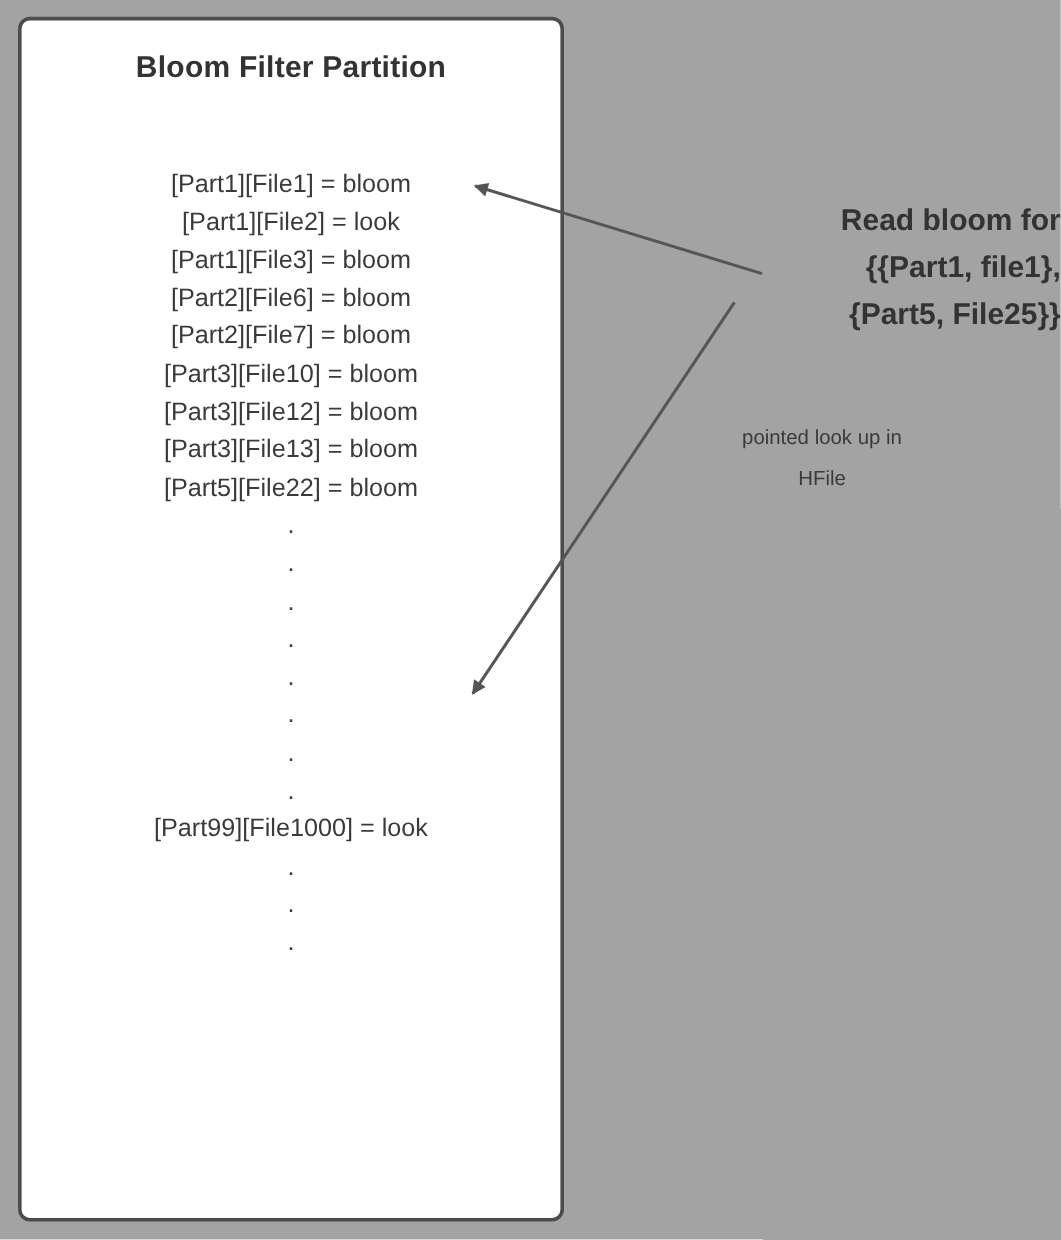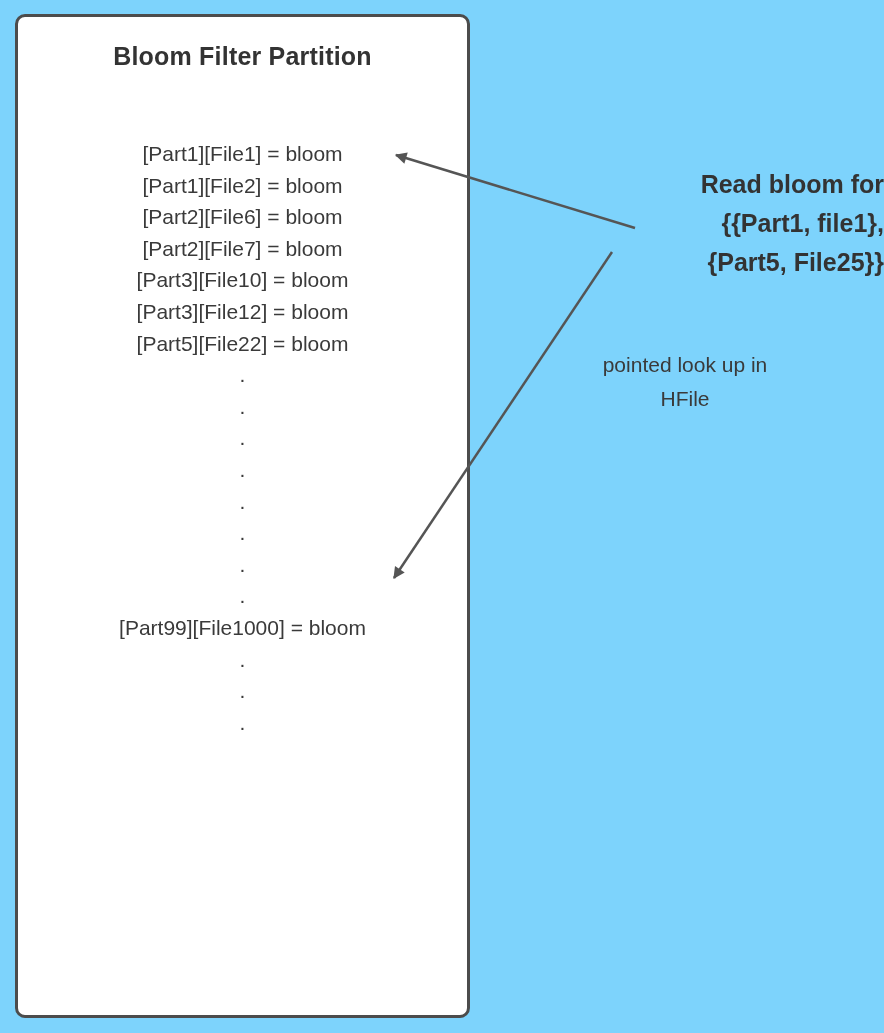--- a/index.html
+++ b/index.html
@@ -4,21 +4,21 @@
 <style>
   html, body {
     margin: 0;
     padding: 0;
     background: #ffffff;
   }
   .canvas {
     position: relative;
     width: 884px;
     height: 1033px;
-    background: #7dd3fc;
+    background: #a3a3a3;
     font-family: "Liberation Sans", sans-serif;
     color: #333333;
     overflow: hidden;
   }
   .box {
     position: absolute;
     left: 15px;
     top: 14px;
     width: 449px;
     height: 998px;
@@ -61,21 +61,21 @@
     line-height: 39px;
     color: #333333;
     white-space: pre-line;
   }
   .annotation-note {
     position: absolute;
     left: 555px;
     top: 348px;
     width: 260px;
     text-align: center;
-    font-size: 21px;
+    font-size: 17px;
     line-height: 34px;
     color: #3a3a3a;
     white-space: pre-line;
   }
   .arrow-layer {
     position: absolute;
     left: 0;
     top: 0;
     width: 884px;
     height: 1033px;
@@ -88,33 +88,35 @@
 <div class="canvas">
 
   <div class="box"></div>
 
   <div class="box-title">Bloom Filter Partition</div>
 
   <div class="entries">
 
       <div class="entry">[Part1][File1] = bloom</div>
 
-      <div class="entry">[Part1][File2] = bloom</div>
+      <div class="entry">[Part1][File2] = look</div>
 
+      <div class="entry">[Part1][File3] = bloom</div>
 
 
       <div class="entry">[Part2][File6] = bloom</div>
 
       <div class="entry">[Part2][File7] = bloom</div>
 
       <div class="entry">[Part3][File10] = bloom</div>
 
 
       <div class="entry">[Part3][File12] = bloom</div>
 
+      <div class="entry">[Part3][File13] = bloom</div>
 
 
 
       <div class="entry">[Part5][File22] = bloom</div>
 
       <div class="entry">.</div>
 
       <div class="entry">.</div>
 
       <div class="entry">.</div>
@@ -122,21 +124,21 @@
       <div class="entry">.</div>
 
       <div class="entry">.</div>
 
       <div class="entry">.</div>
 
       <div class="entry">.</div>
 
       <div class="entry">.</div>
 
-      <div class="entry">[Part99][File1000] = bloom</div>
+      <div class="entry">[Part99][File1000] = look</div>
 
       <div class="entry">.</div>
 
 
       <div class="entry">.</div>
 
       <div class="entry">.</div>
     </div>
 
   <div class="annotation-title">Read bloom for

